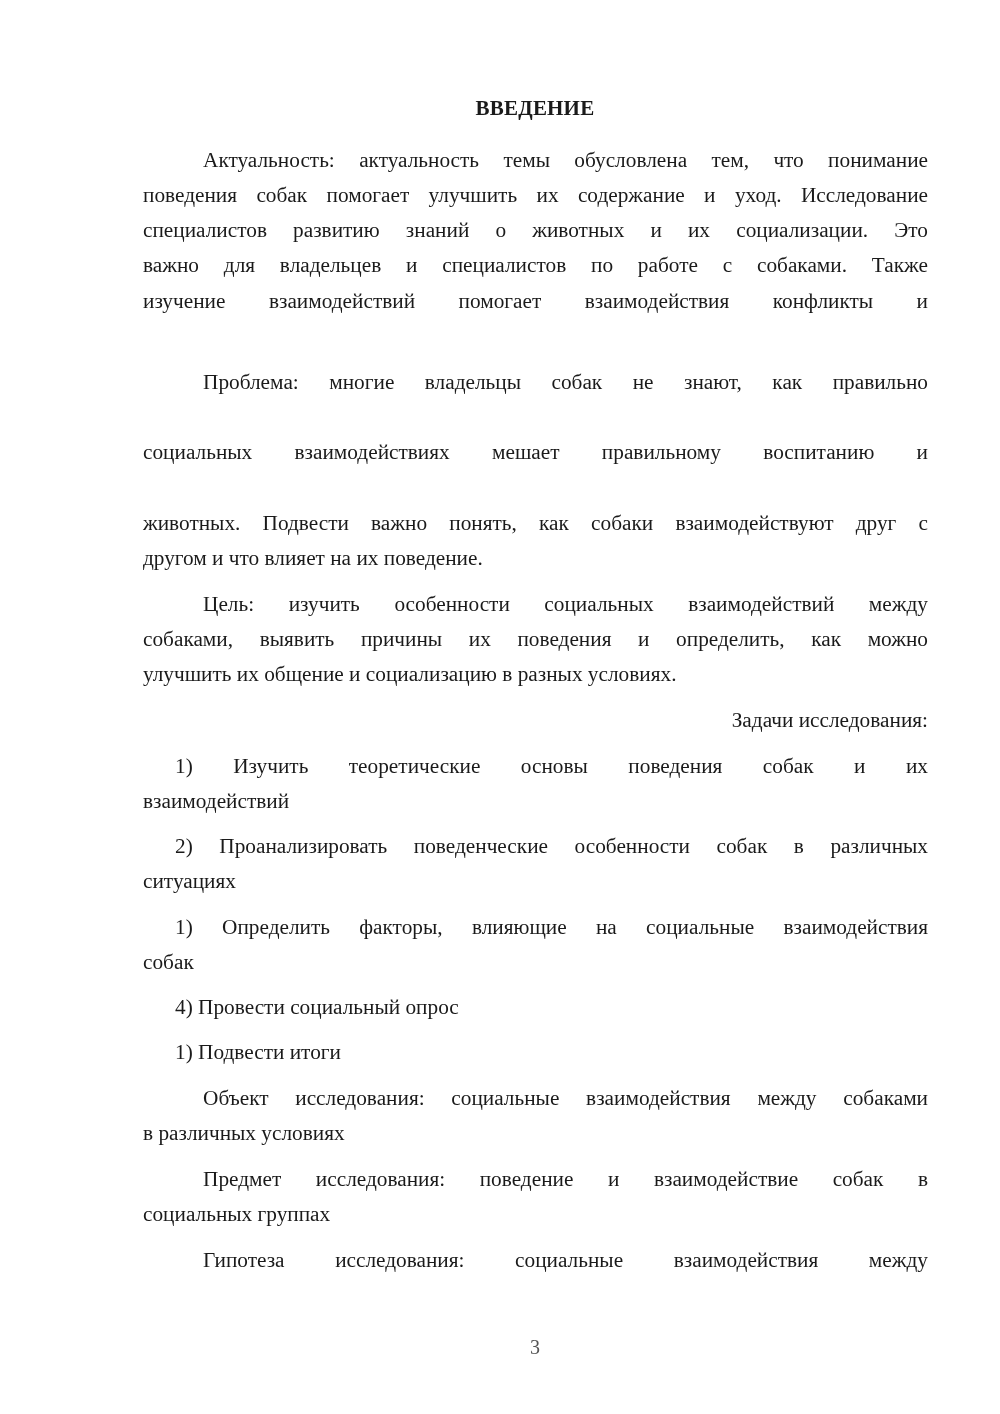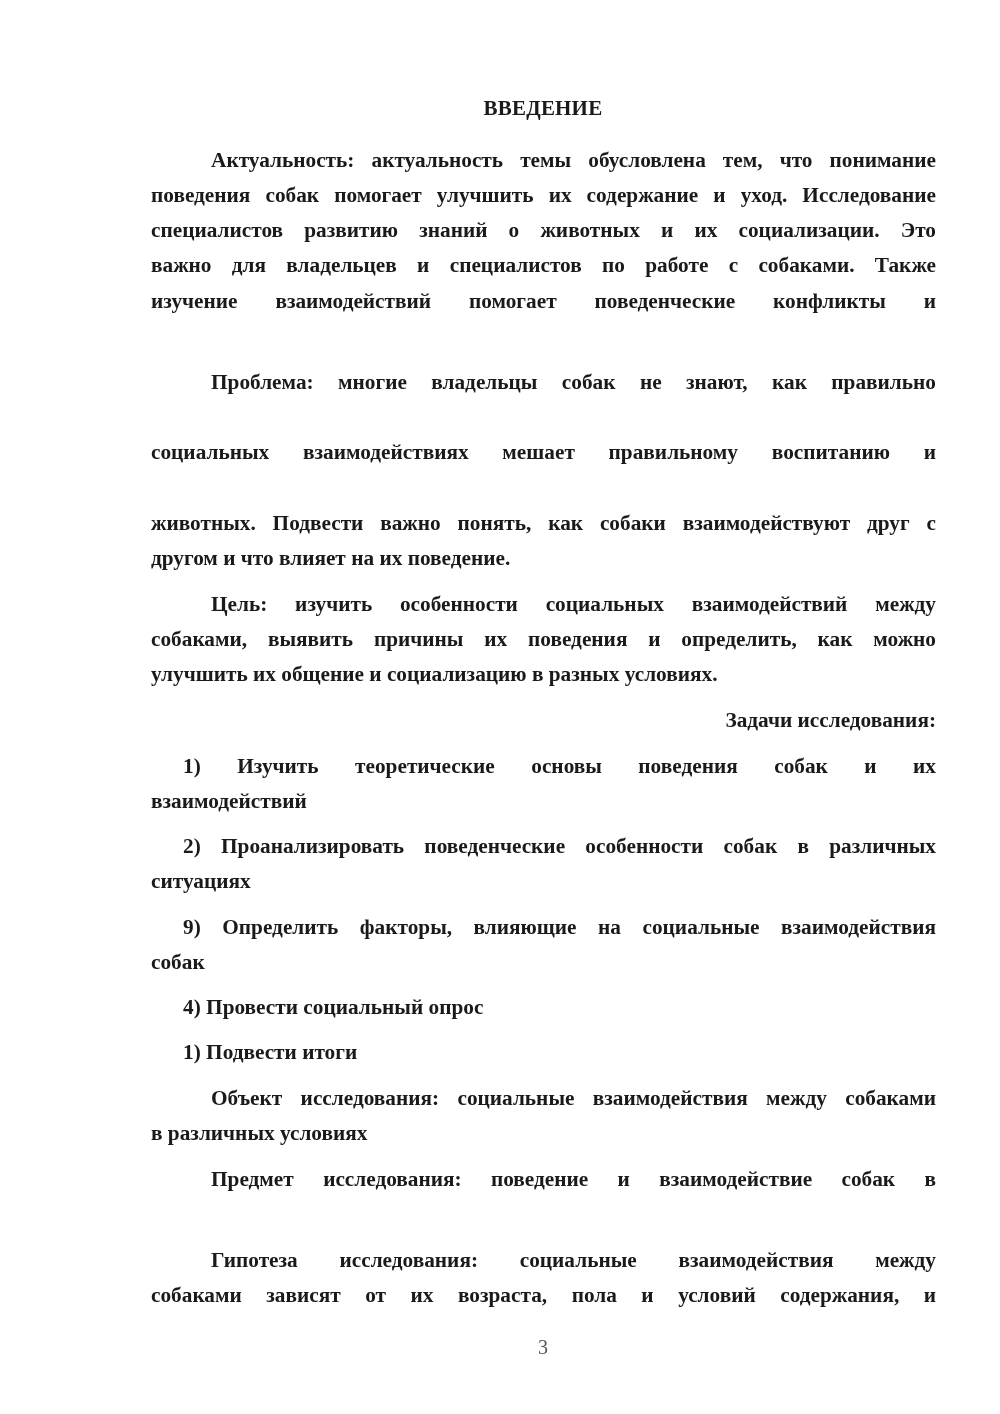--- a/index.html
+++ b/index.html
@@ -1,67 +1,67 @@
 <!DOCTYPE html>
 <html><head>
 <meta charset="utf-8">
 <style>
   html, body { margin: 0; padding: 0; background: #ffffff; }
   body { width: 1000px; height: 1414px; position: relative; overflow: hidden;
          font-family: "Liberation Serif", "DejaVu Serif", serif; color: #1a1a1a; }
-  .page { position: absolute; left: 8px; top: 0; width: 792px; height: 1414px; background: #fff; padding-left: 37px; }
+  .page { position: absolute; left: 0; top: 0; width: 792px; height: 1414px; background: #fff; padding-left: 37px; }
   .heading { position: absolute; left: 0; width: 1070px; top: 96px; text-align: center;
              font-weight: bold; font-size: 21px; letter-spacing: 0.2px; }
   .line { position: absolute; left: 143px; width: 785px; font-size: 21.3px; line-height: 28px;
-          white-space: nowrap; height: 28px; font-weight: bold; }
+          white-space: nowrap; height: 28px; }
   .line.j { text-align: justify; text-align-last: justify; white-space: normal; }
   .line.ind { left: 203px; width: 725px; text-align: right; }
   .line.li { left: 175px; width: 753px; }
   .pagenum { position: absolute; left: 0; width: 1070px; top: 1336px; text-align: center;
              font-size: 20px; color: #555; }
 </style>
 </head>
 <body>
 
 <div class="page">
 
   <div class="heading">ВВЕДЕНИЕ</div>
 
   <div class="line ind j" style="top:146px">Актуальность: актуальность темы обусловлена тем, что понимание</div>
   <div class="line j" style="top:181px">поведения собак помогает улучшить их содержание и уход. Исследование</div>
   <div class="line j" style="top:216px">специалистов развитию знаний о животных и их социализации. Это</div>
   <div class="line j" style="top:251px">важно для владельцев и специалистов по работе с собаками. Также</div>
-  <div class="line j" style="top:287px">изучение взаимодействий помогает поведенческие конфликты и</div>
+  <div class="line j" style="top:287px">изучение взаимодействий помогает взаимодействия конфликты и</div>
 
   <div class="line ind j" style="top:368px">Проблема: многие владельцы собак не знают, как правильно</div>
   <div class="line j" style="top:438px">социальных взаимодействиях мешает правильному воспитанию и</div>
   <div class="line j" style="top:509px">животных. Подвести важно понять, как собаки взаимодействуют друг с</div>
   <div class="line" style="top:544px">другом и что влияет на их поведение.</div>
 
   <div class="line ind j" style="top:590px">Цель: изучить особенности социальных взаимодействий между</div>
   <div class="line j" style="top:625px">собаками, выявить причины их поведения и определить, как можно</div>
   <div class="line" style="top:660px">улучшить их общение и социализацию в разных условиях.</div>
 
   <div class="line ind" style="top:706px">Задачи исследования:</div>
 
   <div class="line li j" style="top:752px">1) Изучить теоретические основы поведения собак и их</div>
   <div class="line" style="top:787px">взаимодействий</div>
 
   <div class="line li j" style="top:832px">2) Проанализировать поведенческие особенности собак в различных</div>
   <div class="line" style="top:867px">ситуациях</div>
 
-  <div class="line li j" style="top:913px">9) Определить факторы, влияющие на социальные взаимодействия</div>
+  <div class="line li j" style="top:913px">1) Определить факторы, влияющие на социальные взаимодействия</div>
   <div class="line" style="top:948px">собак</div>
 
   <div class="line li" style="top:993px">4) Провести социальный опрос</div>
 
   <div class="line li" style="top:1038px">1) Подвести итоги</div>
 
   <div class="line" style="top:1119px">в различных условиях</div>
   <div class="line ind j" style="top:1084px">Объект исследования: социальные взаимодействия между собаками</div>
 
   <div class="line ind j" style="top:1165px">Предмет исследования: поведение и взаимодействие собак в</div>
+  <div class="line" style="top:1200px">социальных группах</div>
 
   <div class="line ind j" style="top:1246px">Гипотеза исследования: социальные взаимодействия между</div>
-  <div class="line j" style="top:1281px">собаками зависят от их возраста, пола и условий содержания, и</div>
 
   <div class="pagenum">3</div>
 </div>
 
 </body></html>

